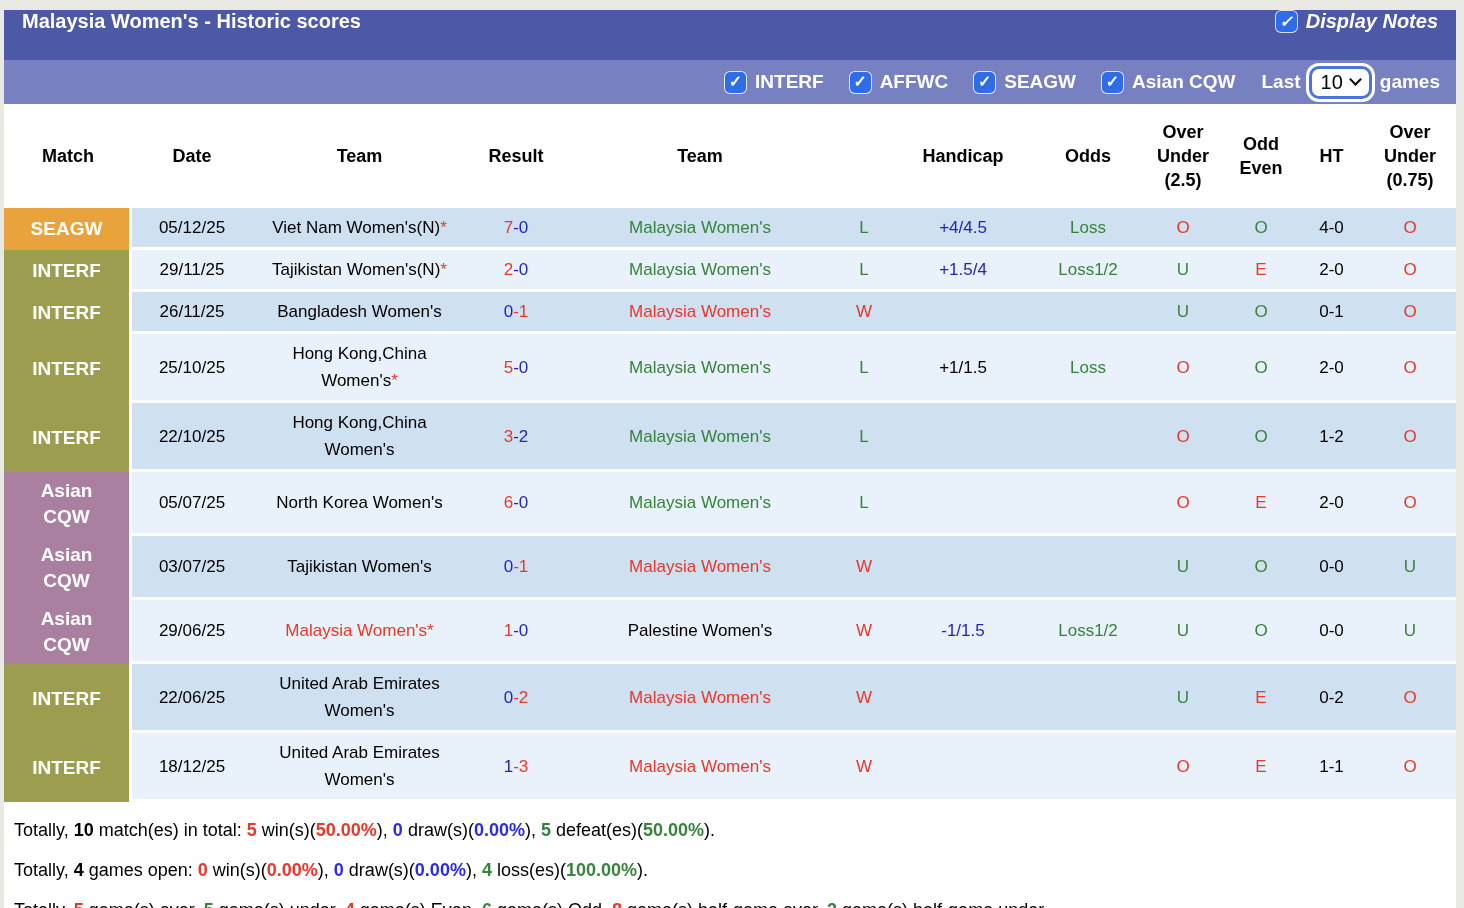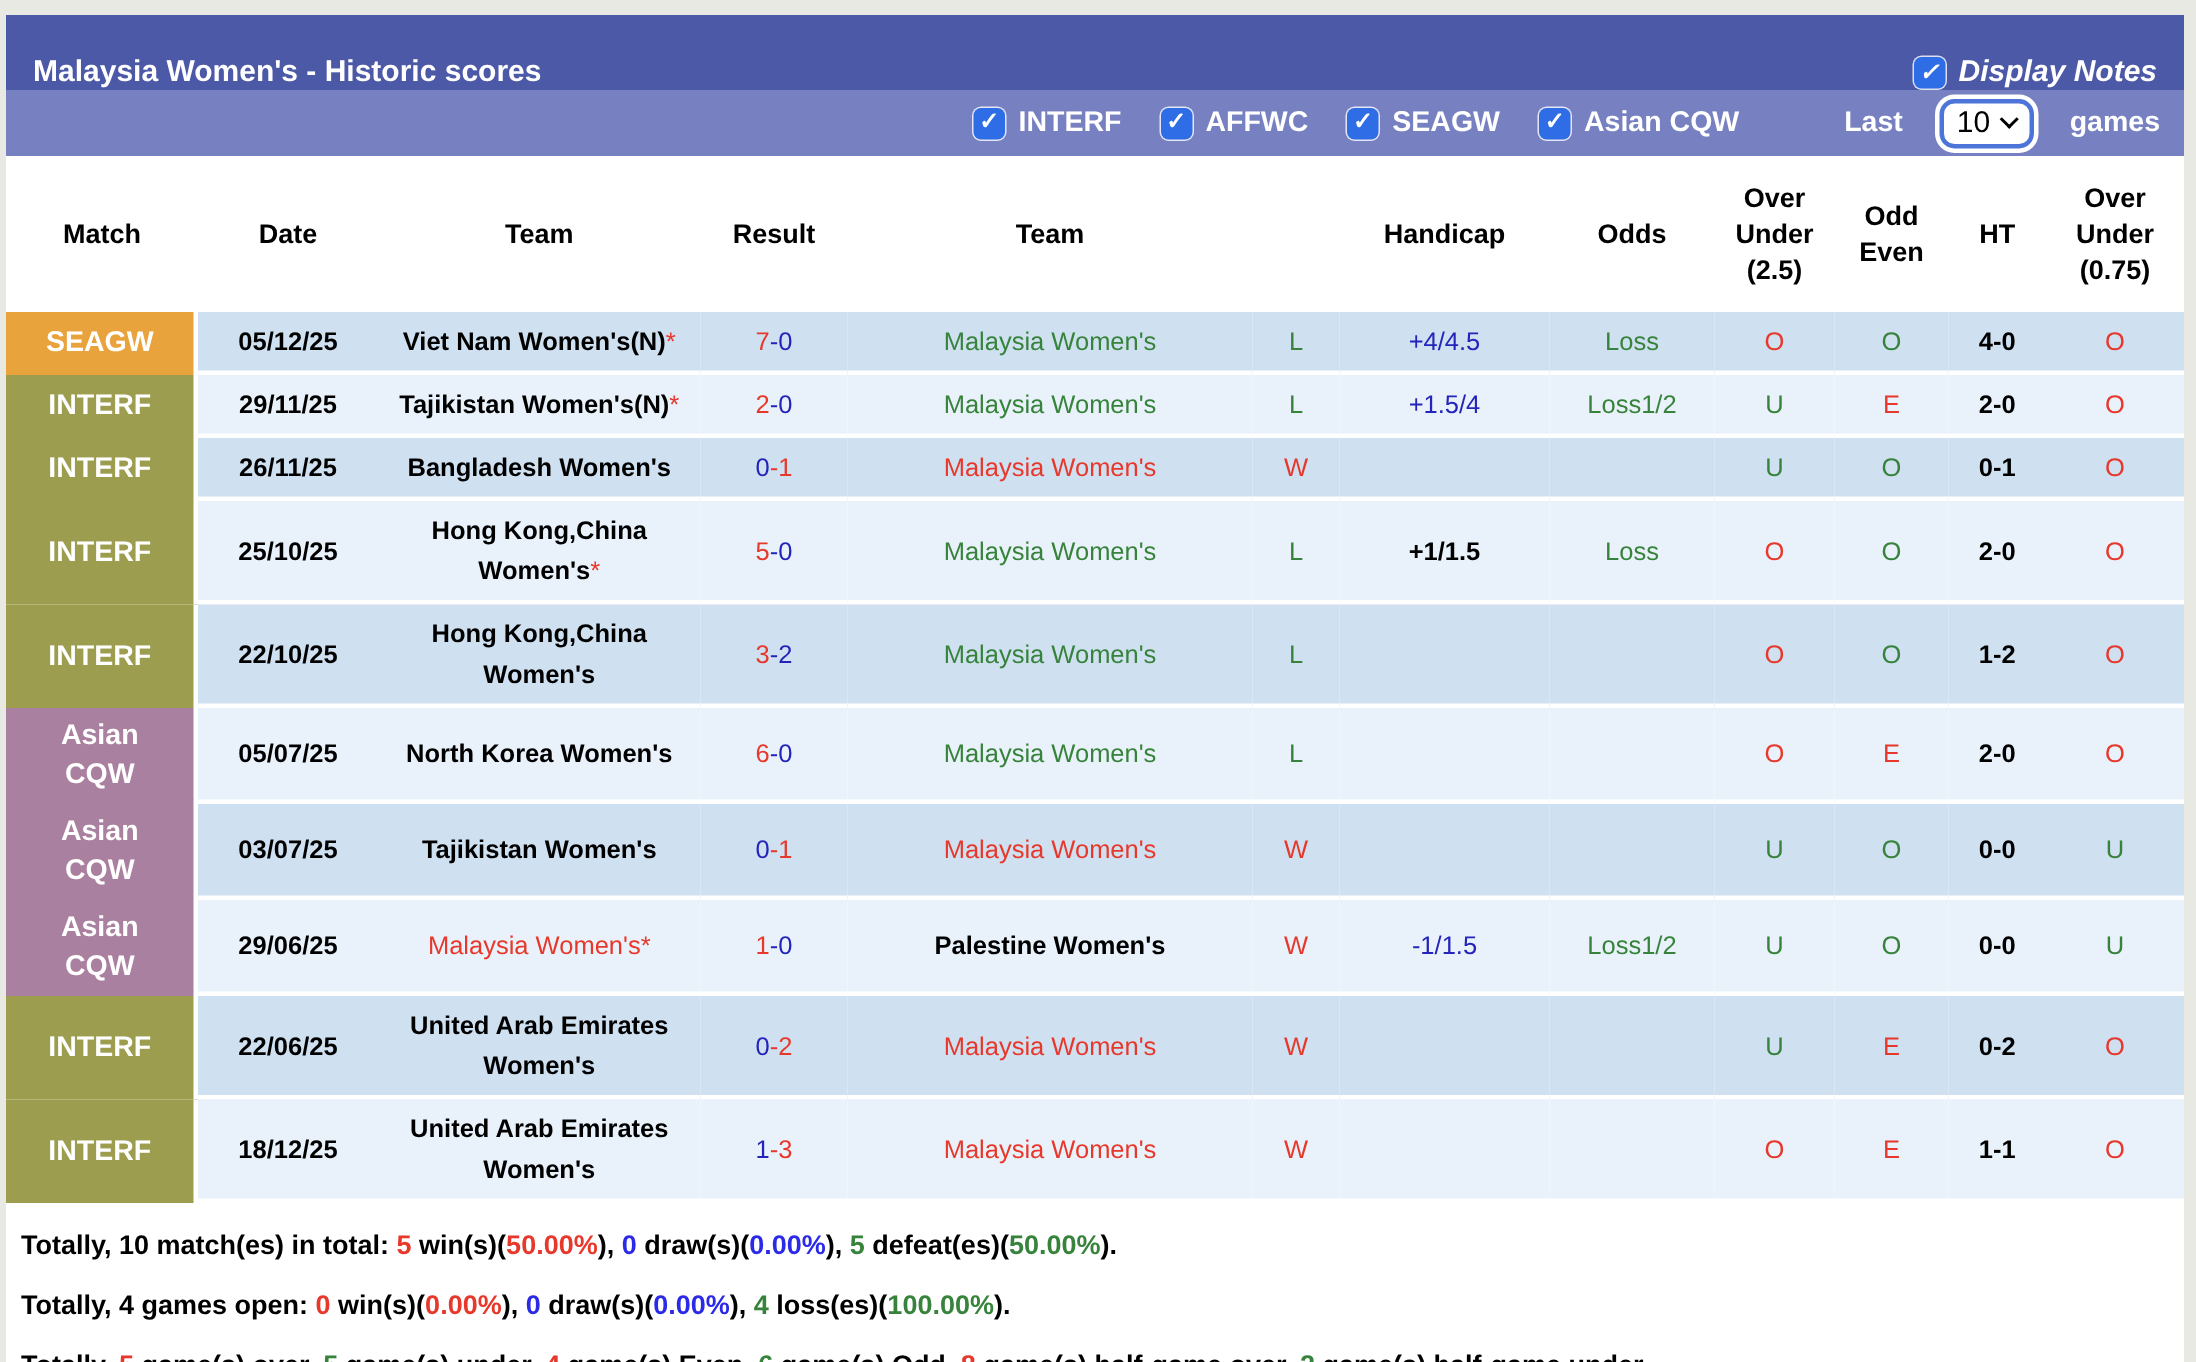--- a/index.html
+++ b/index.html
@@ -1,44 +1,44 @@
 <!DOCTYPE html>
 <html><head>
 <meta charset="utf-8">
 <style>
   * { box-sizing: border-box; }
   body { margin: 0; background: #e9e9e3; font-family: "Liberation Sans", sans-serif; }
   .page { width: 1464px; height: 908px; overflow: hidden; background: #e9e9e3; padding: 10px 6px 0 4px; position: relative; }
   .content { width: 1452px; }
 
   
-  .bar1 { background: #4c59a7; height: 50px; display: flex; align-items: flex-end; justify-content: space-between; padding: 0 18px; }
+  .bar1 { background: #4c59a7; height: 50px; display: flex; align-items: flex-start; justify-content: space-between; padding: 0 18px; }
   .page-title { color: #fff; font-weight: bold; font-size: 20px; }
   .bar-group { display: flex; align-items: center; gap: 9px; color: #fff; font-weight: bold; font-size: 20px; font-style: italic; }
   .bar2 { background: #7781c1; height: 44px; display: flex; align-items: center; justify-content: flex-end; gap: 26px; padding: 0 16px; }
   .filter-item { display: flex; align-items: center; gap: 9px; color: #fff; font-weight: bold; font-size: 19px; }
   .cb { width: 21px; height: 21px; border-radius: 5px; background: #2e6de5; display: inline-flex; align-items: center; justify-content: center; box-shadow: 0 0 0 1px rgba(255,255,255,.8); cursor: pointer; flex: none; }
   .cb::after { content: "✓"; color: #fff; font-size: 16px; font-weight: bold; line-height: 1; }
-  .last-group { display: flex; align-items: center; gap: 24px; color: #fff; font-weight: bold; font-size: 19px; margin-left: 44px; }
+  .last-group { display: flex; align-items: center; gap: 8px; color: #fff; font-weight: bold; font-size: 19px; }
   .select-box { background: #fff; border: 3px solid #4d74d8; box-shadow: 0 0 0 3px #fff; border-radius: 10px; padding: 2px 9px; display: inline-flex; align-items: center; gap: 8px; color: #000; font-size: 20px; font-weight: normal; cursor: pointer; }
   .chev { width: 9px; height: 9px; border-right: 2px solid #000; border-bottom: 2px solid #000; transform: rotate(45deg); margin-top: -5px; }
 
   
   table { border-collapse: separate; border-spacing: 0; width: 1452px; table-layout: fixed; background: #fff; }
   thead th { font-weight: bold; color: #000; font-size: 18px; line-height: 24px; padding: 16px 3px; text-align: center; vertical-align: middle; white-space: pre-line; background: #fff; }
   td { text-align: center; vertical-align: middle; padding: 6px 4px; line-height: 27px; font-size: 17px; border-bottom: 3px solid #fff; word-wrap: break-word; }
   tr.row-odd td { background: #cfe0f1; }
   tr.row-even td { background: #e9f2fa; }
   td.badge-cell { color: #fff; font-weight: bold; font-size: 19px; line-height: 26px; white-space: pre-line; border-bottom: none; border-right: 3px solid #fff; }
   tr.row-odd td.badge-cell, tr.row-even td.badge-cell { background: none; }
   .badge-seagw { background: #e8a33c !important; }
   .badge-interf { background: #9d9d50 !important; }
   .badge-asiancqw { background: #aa80a0 !important; }
 
-  .c-black { color: #000; font-weight: bold; }
+  .c-black { color: #000; }
   .c-red   { color: #e7382b; }
   .c-green { color: #37833b; }
   .c-navy  { color: #2424bb; }
   .c-blue  { color: #2a2ae8; }
   .bold    { font-weight: bold; }
 
   
   .footer { background: #fff; width: 1452px; padding: 8px 10px 12px 10px; font-size: 18px; color: #000; }
   .footer-line { line-height: 40px; white-space: nowrap; }
 </style>

